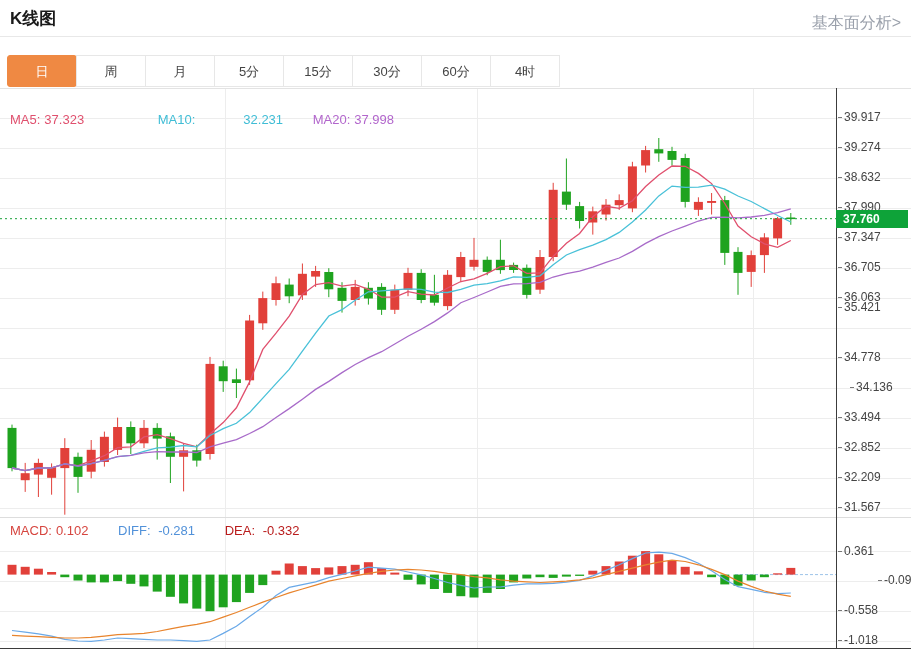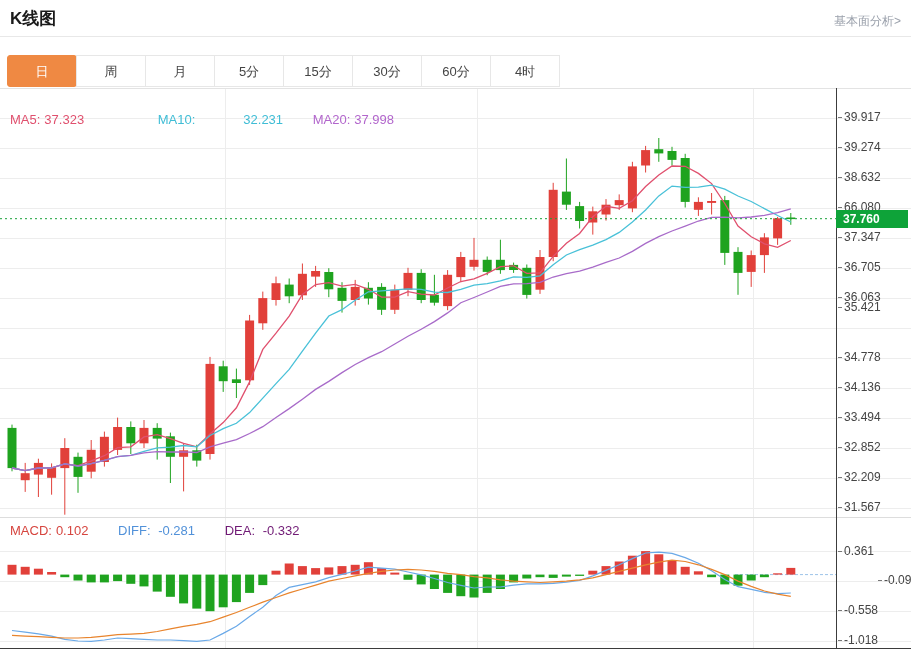--- a/index.html
+++ b/index.html
@@ -1,20 +1,20 @@
 <!DOCTYPE html>
 <html><head>
 <meta charset="utf-8">
 <style>
   html,body{margin:0;padding:0;background:#fff;}
   #app{position:relative;width:911px;height:653px;background:#fff;overflow:hidden;
        font-family:"Liberation Sans","DejaVu Sans",sans-serif;}
   .abs{position:absolute;}
   .page-title{left:10px;top:7px;font-size:17px;font-weight:bold;color:#1a1a1a;}
-  .fund-link{right:10px;top:13px;font-size:12px;color:#9aa0ab;cursor:pointer;}
+  .fund-link{right:10px;top:13px;font-size:16px;color:#9aa0ab;cursor:pointer;}
   .hr{left:0;width:911px;height:1px;background:#e8e8e8;}
   .tabs{left:8px;top:55px;display:flex;}
   .tab{width:70px;height:32px;line-height:32px;text-align:center;font-size:13px;color:#444;
        background:#fff;border:1px solid #e7e7e7;margin-left:-1px;cursor:pointer;box-sizing:border-box;}
   .tab.active{background:#ef8943;border-color:#ef8943;color:#fff;border-radius:3px;font-weight:normal;}
   .gridline-h{left:0;width:911px;height:1px;background:#ededed;z-index:1;}
   .gridline-v{top:89px;width:1px;height:559px;background:#ededed;z-index:1;}
   .sep{left:0;top:517px;width:911px;height:1px;background:#ddd;z-index:2;}
   .axis-line{left:836px;top:88px;width:1px;height:560px;background:#3c3c3c;z-index:4;}
   .bottom-line{left:0;top:648px;width:911px;height:1px;background:#3c3c3c;z-index:4;}
@@ -23,21 +23,21 @@
   .tick-label::before{content:"";display:inline-block;width:4px;height:1px;background:#777;
        vertical-align:middle;margin-right:2px;}
   .readout{z-index:6;font-size:13px;white-space:nowrap;}
   .readout span{margin-right:4px;}
   .ohlc-lbl{color:#333;}
   .ohlc-val{color:#16a03a;margin-right:20px !important;}
   .ma5{color:#e0506e;}.ma10{color:#3fbdd6;margin-left:44px;}.ma20{color:#b266cc;}
   .ma-item{margin-right:26px !important;}
   .macd-r{color:#d6453f;margin-right:22px !important;}
   .macd-b{color:#5191d9;margin-right:22px !important;}
-  .macd-o{color:#701a75;text-align:center;}
+  .macd-o{color:#b91c1c;text-align:center;}
   .price-badge{left:836px;width:72px;height:18px;background:#0ea339;color:#fff;font-size:12px;
        font-weight:bold;line-height:18px;padding-left:7px;box-sizing:border-box;z-index:7;}
 </style>
 </head>
 <body>
 
 <div id="app">
   <div class="abs page-title">K线图</div>
   <div class="abs fund-link">基本面分析&gt;</div>
   <div class="abs hr" style="top:36px;"></div>
@@ -284,27 +284,27 @@
     </svg>
 
   <div class="abs sep"></div>
   <div class="abs axis-line"></div>
   <div class="abs bottom-line"></div>
 
   <div id="axis-labels">
       <div class="tick-label" style="top: 110px;"><span>39.917</span></div>
       <div class="tick-label" style="top: 140px;"><span>39.274</span></div>
       <div class="tick-label" style="top: 170px;"><span>38.632</span></div>
-      <div class="tick-label" style="top: 200px;"><span>66.080</span></div>
+      <div class="tick-label" style="top: 200px;"><span>37.990</span></div>
       <div class="tick-label" style="top: 230px;"><span>37.347</span></div>
       <div class="tick-label" style="top: 260px;"><span>36.705</span></div>
       <div class="tick-label" style="top: 290px;"><span>36.063</span></div>
       <div class="tick-label" style="top: 300px;"><span>35.421</span></div>
       <div class="tick-label" style="top: 350px;"><span>34.778</span></div>
-      <div class="tick-label" style="top: 380px;"><span>34.136</span></div>
+      <div class="tick-label" style="top: 380px; padding-left: 12px;"><span>34.136</span></div>
       <div class="tick-label" style="top: 410px;"><span>33.494</span></div>
       <div class="tick-label" style="top: 440px;"><span>32.852</span></div>
       <div class="tick-label" style="top: 470px;"><span>32.209</span></div>
       <div class="tick-label" style="top: 500px;"><span>31.567</span></div>
       <div class="tick-label" style="top: 544px;"><span>0.361</span></div>
       <div class="tick-label" style="top: 573px; padding-left: 40px;"><span>-0.099</span></div>
       <div class="tick-label" style="top: 603px;"><span>-0.558</span></div>
       <div class="tick-label" style="top: 633px;"><span>-1.018</span></div>
     </div>
 

